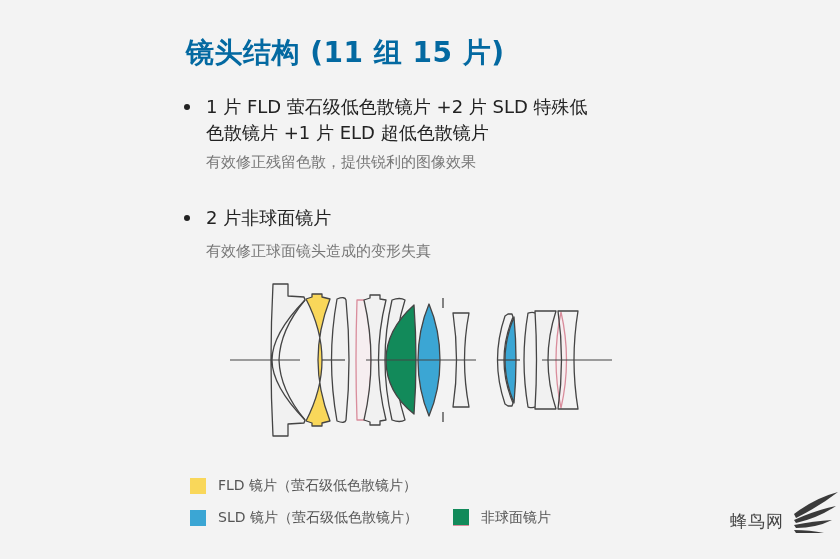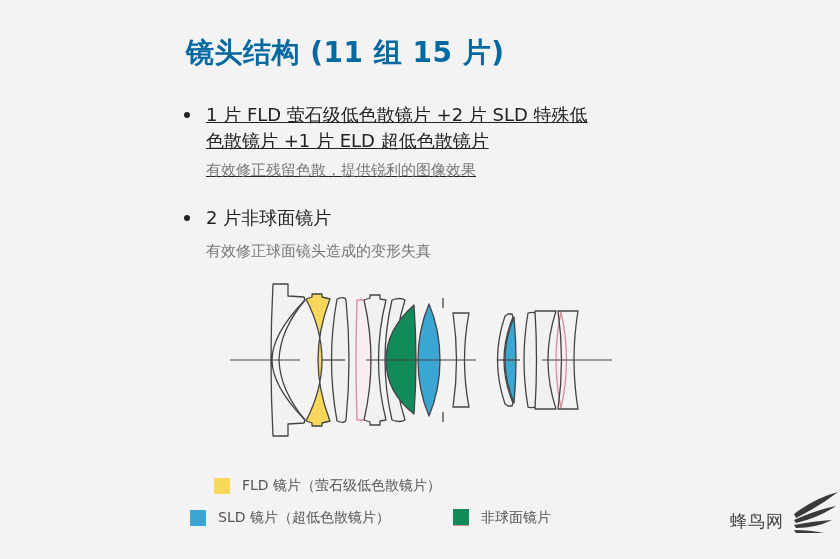--- a/index.html
+++ b/index.html
@@ -17,21 +17,21 @@
     .bullet { position:absolute; left:184px; }
     .bullet .dot {
       position:absolute; left:0; top:10px; width:6px; height:6px; border-radius:50%; background:#222;
     }
     .bullet .main {
       margin-left:22px; font-size:18px; color:#222; line-height:26px;
     }
     .bullet .sub {
       margin-left:22px; font-size:15px; color:#777; line-height:24px; margin-top:4px;
     }
-    .b1 { top:102px;text-decoration:underline; }
+    .b1 { top:94px; }
     .b2 { top:205px; }
     svg.diagram { position:absolute; left:0; top:0; }
     .legend { position:absolute; font-size:14px; color:#555; display:flex; align-items:center; }
     .legend .sw { width:16px; height:16px; margin-right:12px; box-sizing:border-box; }
     .watermark {
       position:absolute; left:730px; top:510px; font-size:17px; color:#444; letter-spacing:1px;
     }
   </style>
 </head>
 <body>
@@ -97,31 +97,31 @@
 
   <g stroke="#444" stroke-width="1.2">
     <line x1="230" y1="360" x2="300" y2="360"></line>
     <line x1="322" y1="360" x2="345" y2="360"></line>
     <line x1="366" y1="360" x2="476" y2="360"></line>
     <line x1="498" y1="360" x2="520" y2="360"></line>
     <line x1="542" y1="360" x2="612" y2="360"></line>
   </g>
 </svg>
 
-<div class="legend" style="left:190px; top:477px;margin-left:24px;">
+<div class="legend" style="left:190px; top:477px;">
   <span class="sw" style="background:#f9d75a"></span>
   <span>FLD 镜片（萤石级低色散镜片）</span>
 </div>
 <div class="legend" style="left:453px; top:477px;margin-top:32px;">
   <span class="sw" style="border:1.5px solid #d98d9c; background:#f6f2f3"></span>
   <span>非球面镜片</span>
 </div>
 <div class="legend" style="left:190px; top:509px;">
   <span class="sw" style="background:#3ba6d4"></span>
-  <span>SLD 镜片（超低色散镜片）</span>
+  <span>SLD 镜片（萤石级低色散镜片）</span>
 </div>
 <div class="legend" style="left:453px; top:509px;">
   <span class="sw" style="background:#128a5a"></span>
 </div>
 
 <div class="watermark">
   <span>蜂鸟网</span>
   <svg width="50" height="45" style="position:absolute; left:60px; top:-22px;">
     <g fill="#3a3a3a">
       <path d="M4,26 Q25,10 48,4 Q30,18 6,30 Z"></path>

